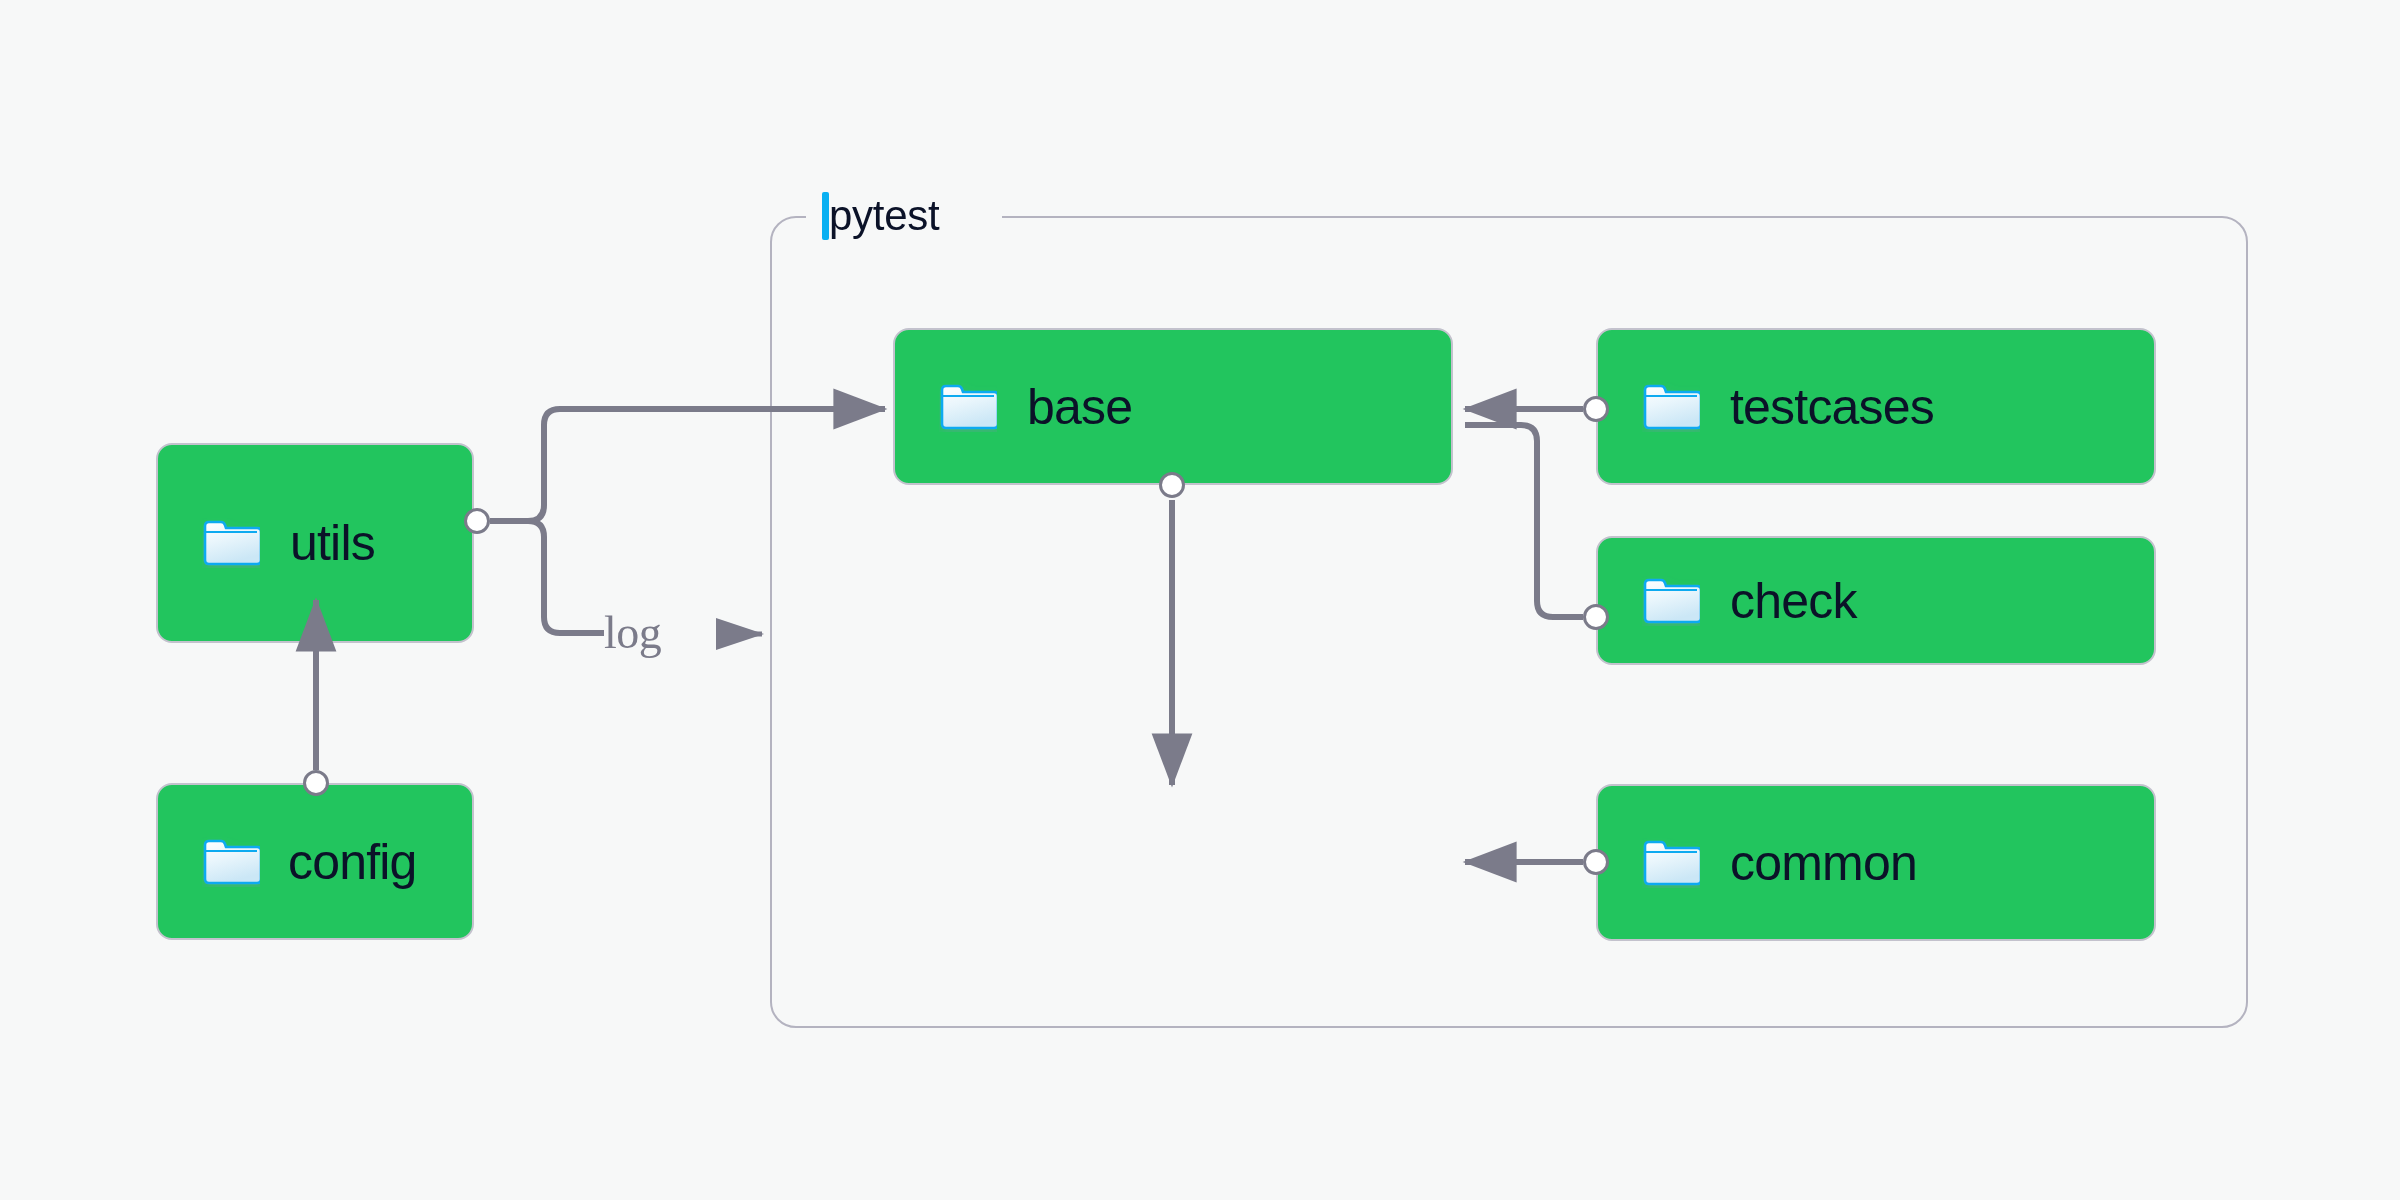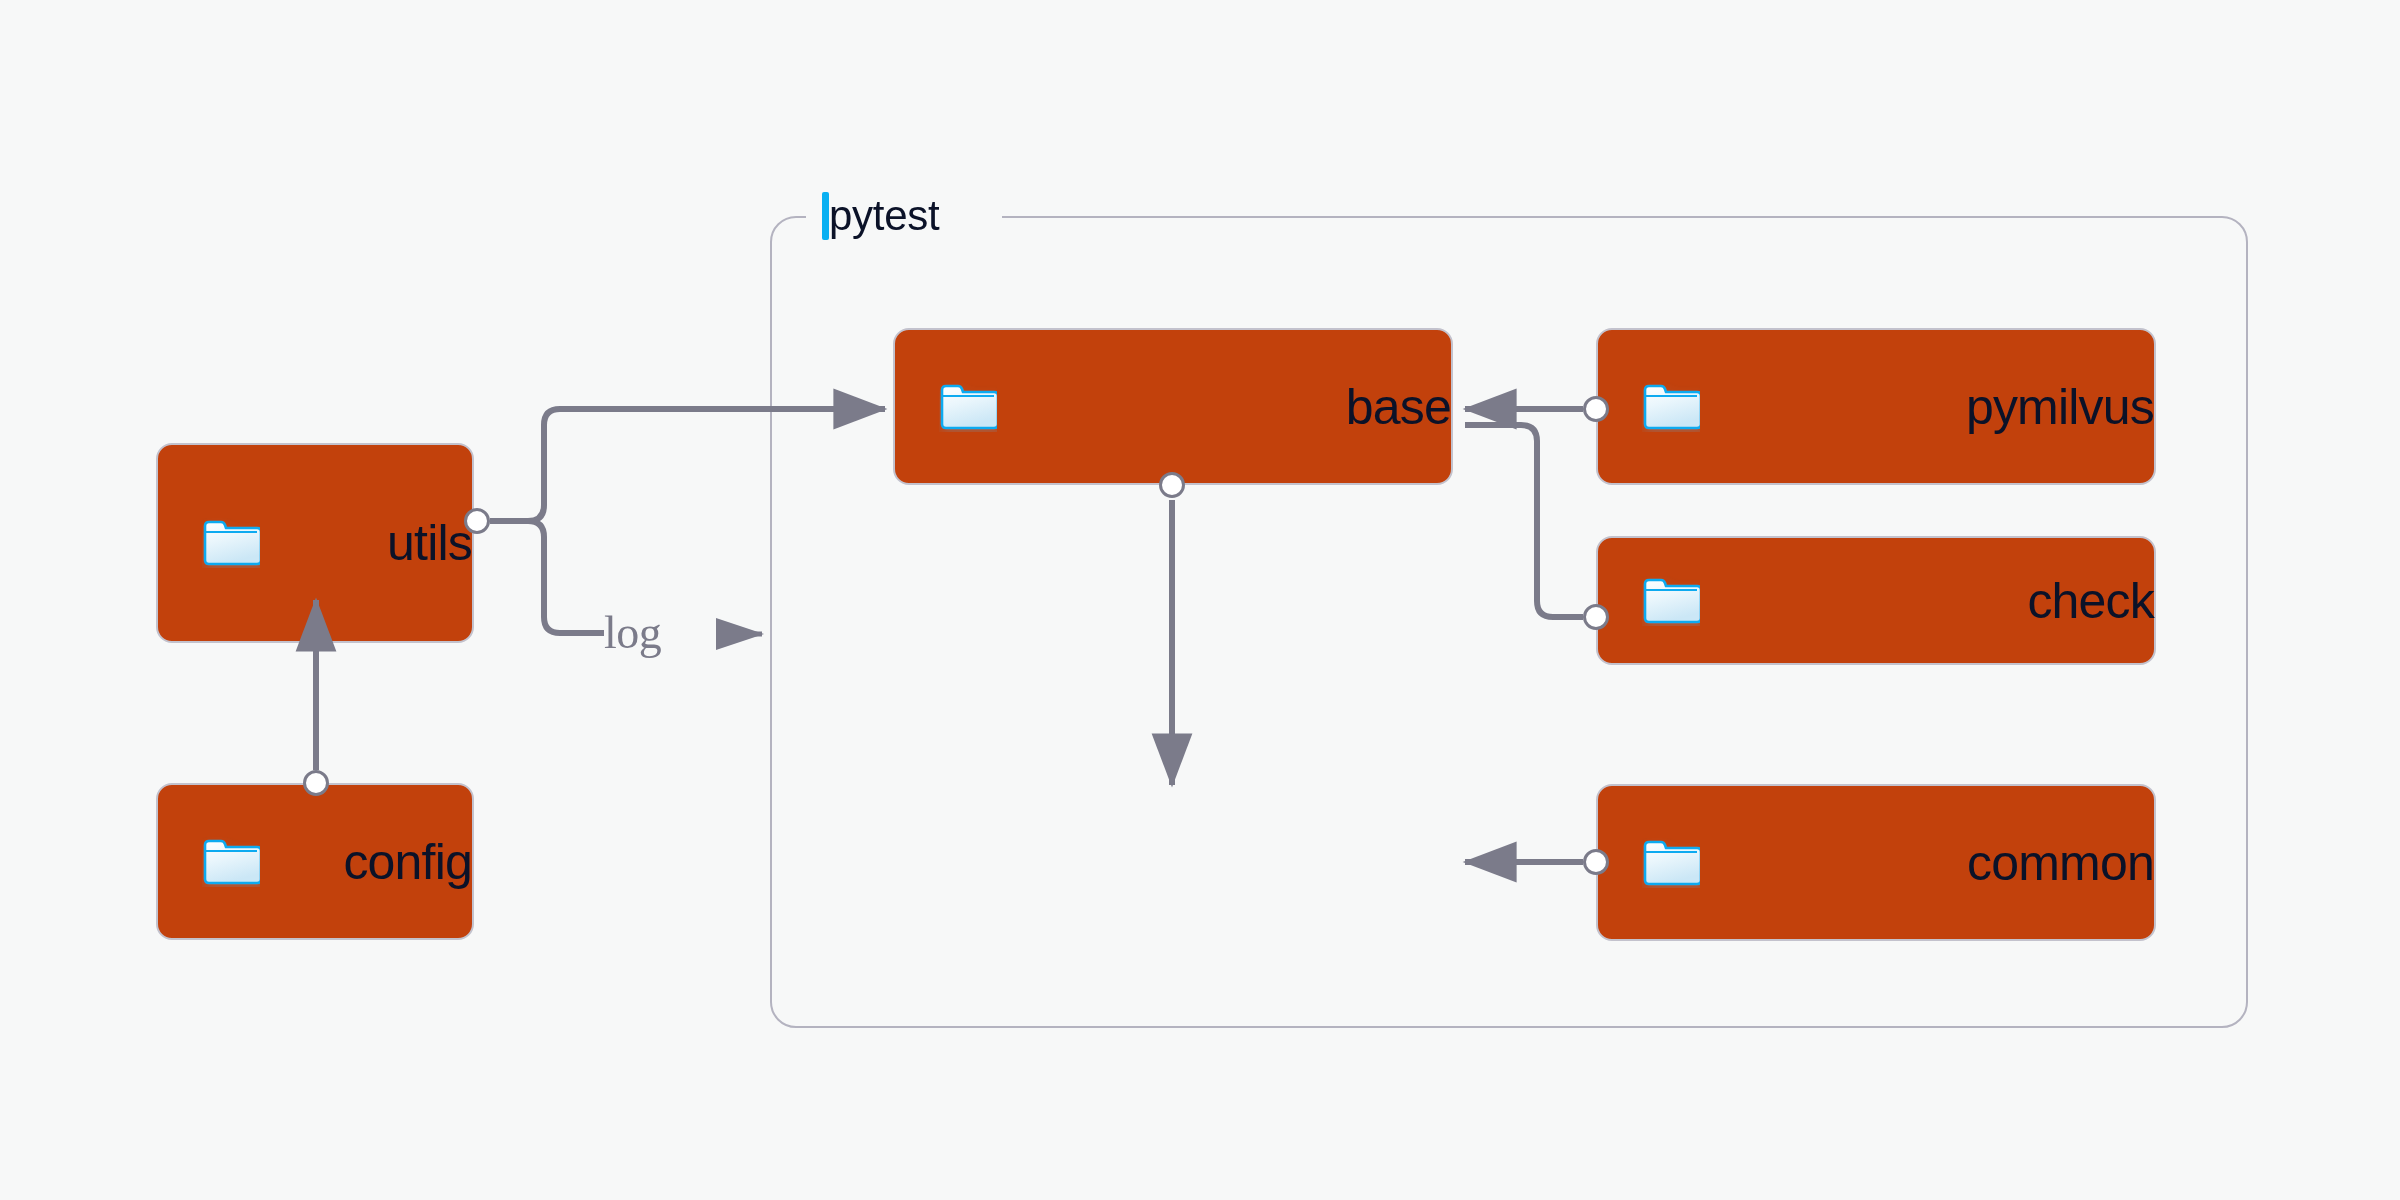--- a/index.html
+++ b/index.html
@@ -45,28 +45,27 @@
   }
   .group-label-text {
     font-size: 42px;
     color: #0b1228;
     letter-spacing: -0.3px;
   }
   
   .node {
     position: absolute;
     box-sizing: border-box;
-    background: #c2410c;
+    background: #22c55e;
     border: 2px solid #c3c2cd;
     border-radius: 16px;
     display: flex;
     align-items: center;
     padding-left: 44px;
     gap: 30px;
-    justify-content: space-between;
   }
   .node-label {
     font-size: 50px;
     color: #0b1228;
     letter-spacing: -0.8px;
     line-height: 1;
   }
   .folder-icon {
     width: 58px;
     height: 50px;
@@ -191,21 +190,21 @@
   <div class="port" style="left:1159px; top:472px;"></div>
 
 
   <div class="node" style="left:1596px; top:328px; width:560px; height:157px;">
     <svg class="folder-icon" viewBox="0 0 58 50" xmlns="http://www.w3.org/2000/svg">
       <g filter="url(#folderShadow)">
         <path d="M3 8 q0-4 4-4 h12 q3 0 4 3 l1 3 h31 q4 0 4 4 v28 q0 4-4 4 H7 q-4 0-4-4 z" fill="url(#folderGrad)" stroke="#0eaaf0" stroke-width="2.6" stroke-linejoin="round"></path>
         <path d="M3 14 h52" stroke="#0eaaf0" stroke-width="2.2" fill="none"></path>
       </g>
     </svg>
-    <span class="node-label">pymilvus</span>
+    <span class="node-label">testcases</span>
   </div>
   <div class="port" style="left:1583px; top:396px;"></div>
 
   <div class="node" style="left:1596px; top:536px; width:560px; height:129px;">
     <svg class="folder-icon" viewBox="0 0 58 50" xmlns="http://www.w3.org/2000/svg">
       <g filter="url(#folderShadow)">
         <path d="M3 8 q0-4 4-4 h12 q3 0 4 3 l1 3 h31 q4 0 4 4 v28 q0 4-4 4 H7 q-4 0-4-4 z" fill="url(#folderGrad)" stroke="#0eaaf0" stroke-width="2.6" stroke-linejoin="round"></path>
         <path d="M3 14 h52" stroke="#0eaaf0" stroke-width="2.2" fill="none"></path>
       </g>
     </svg>

